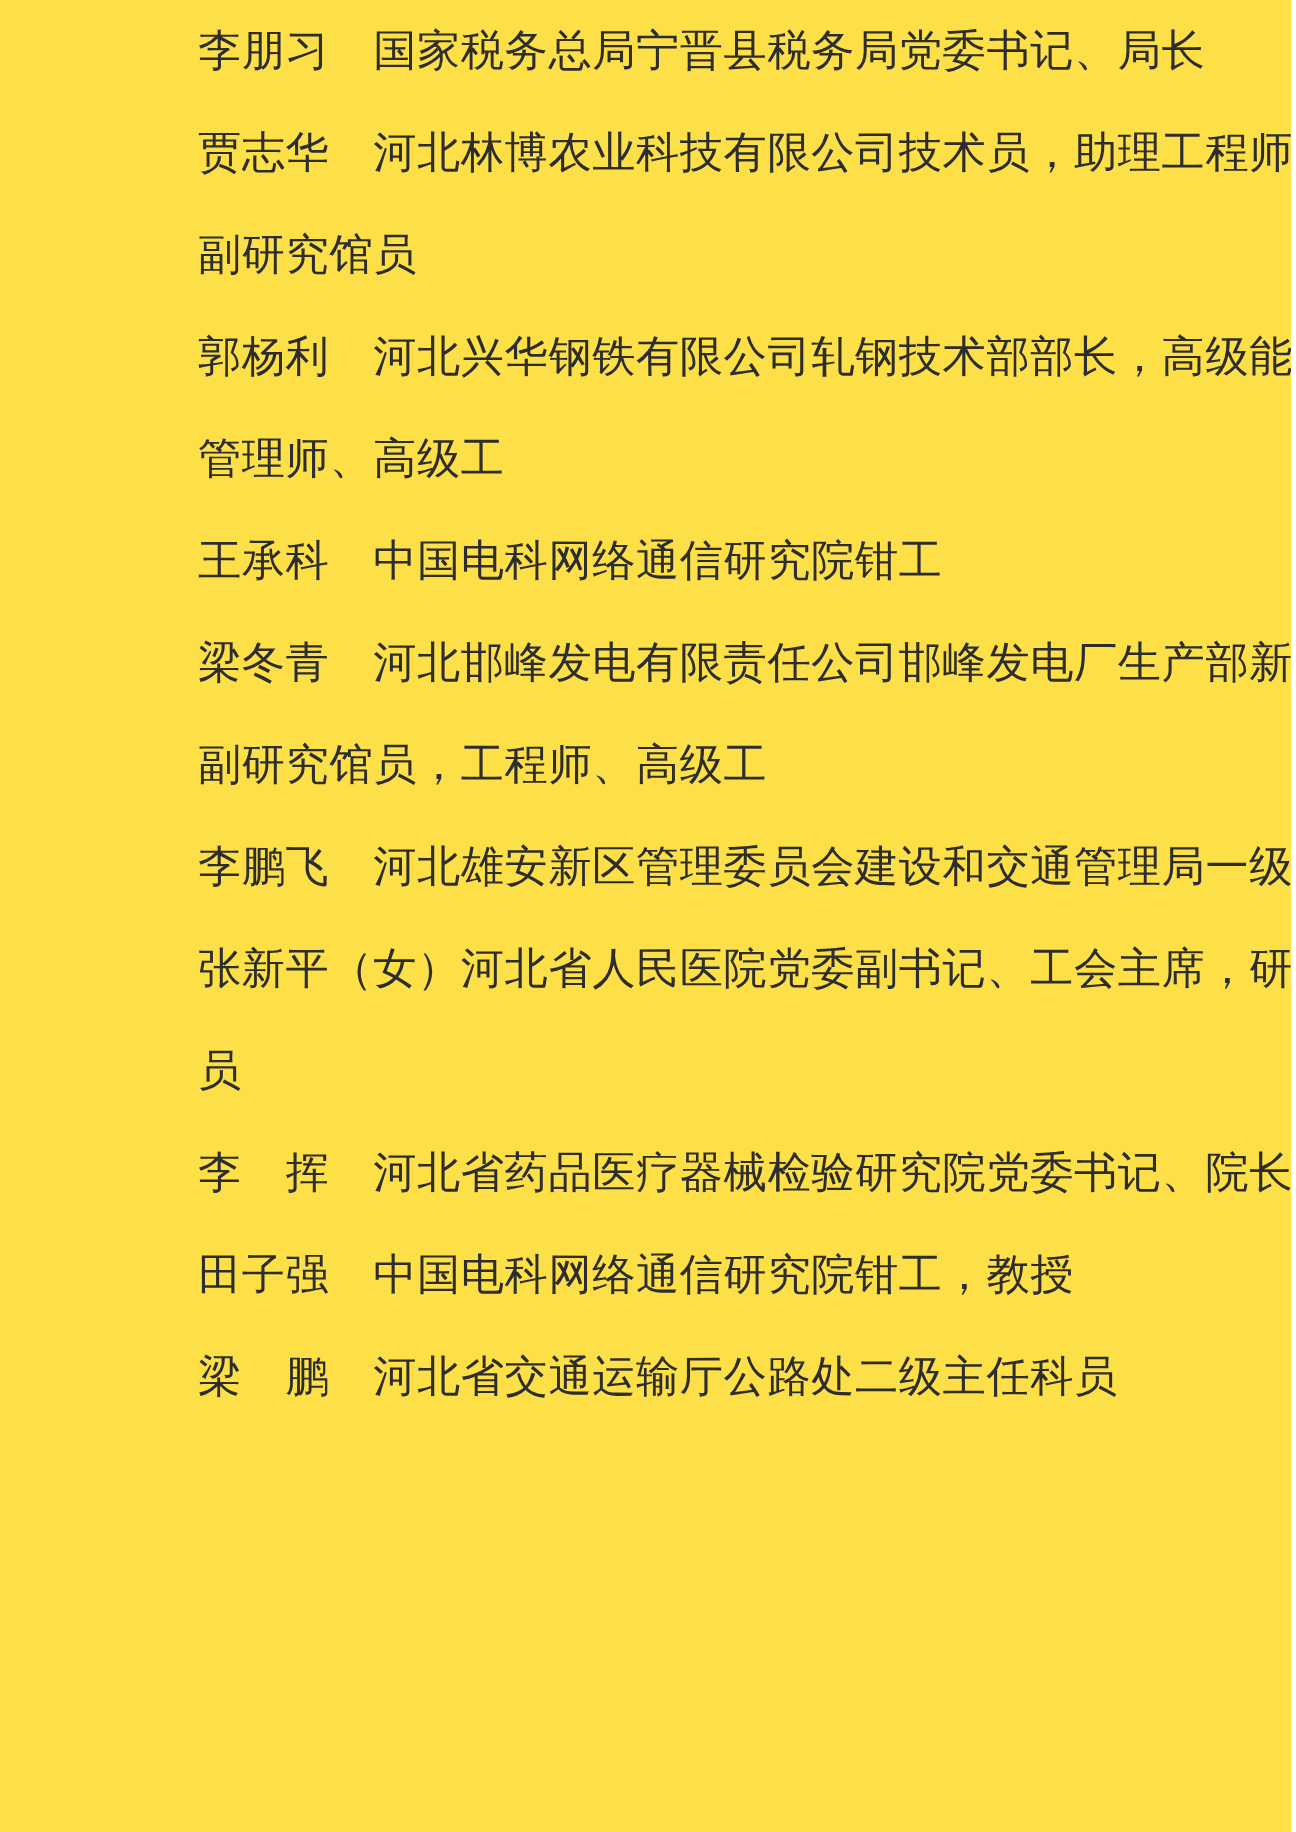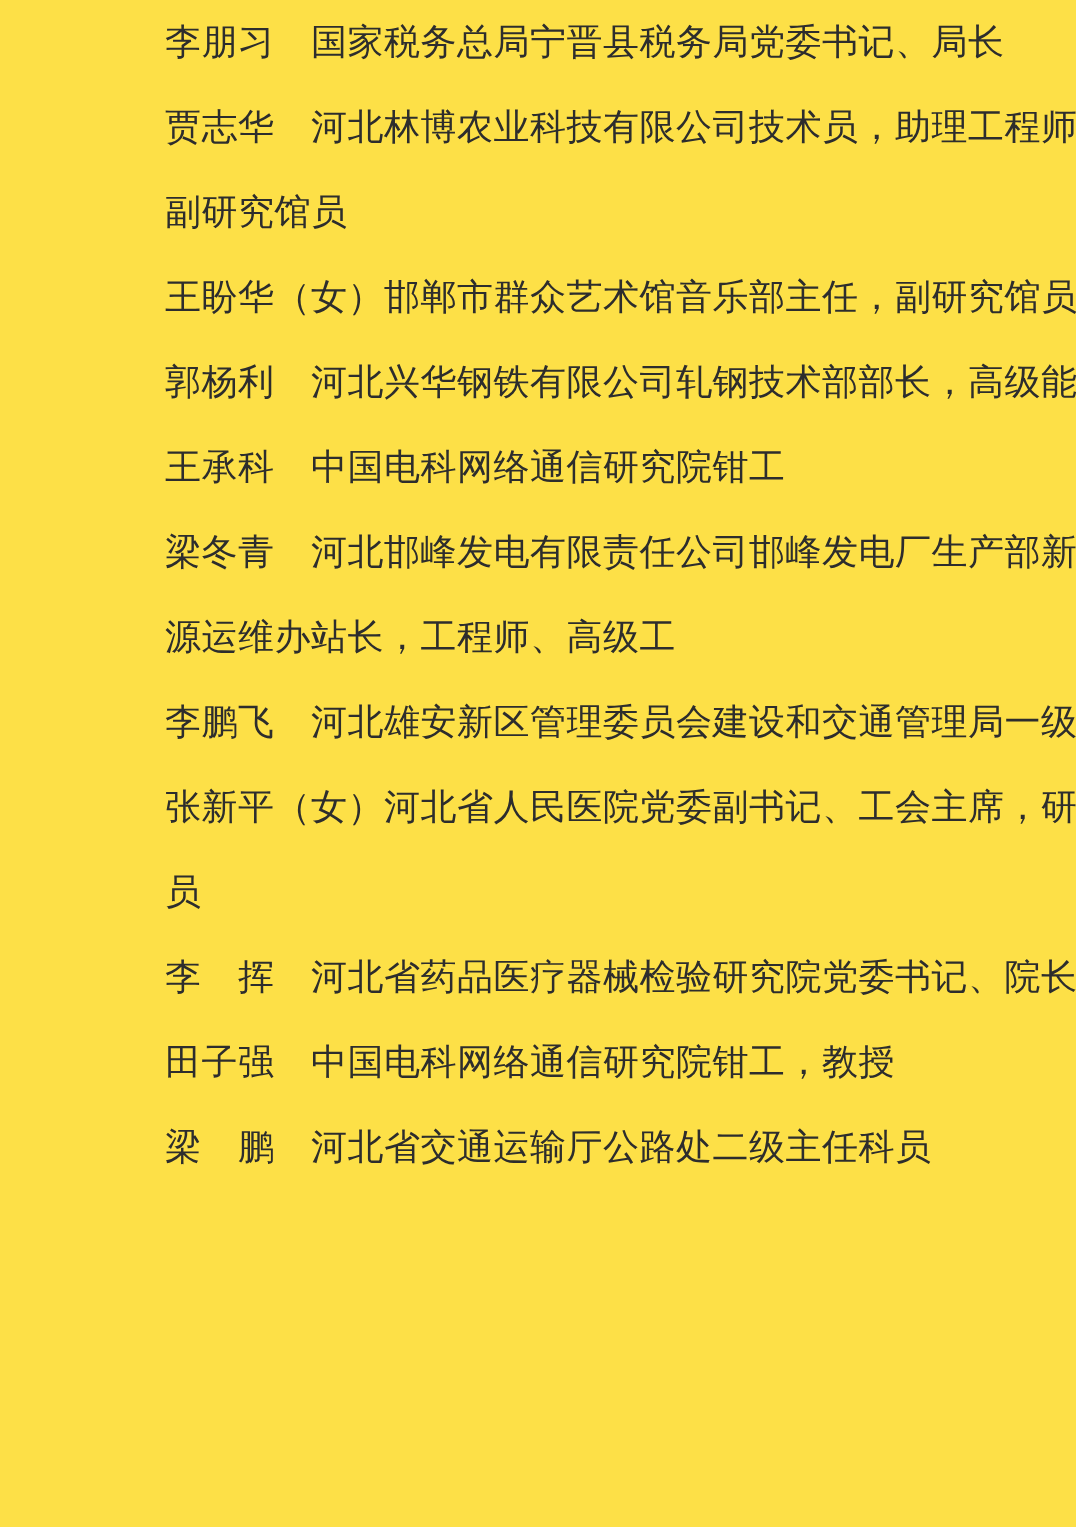--- a/index.html
+++ b/index.html
@@ -33,25 +33,25 @@
   }
 </style>
 </head>
 <body>
 
 <div class="page">
   <div class="doc">
     <div class="doc-line">李朋习　国家税务总局宁晋县税务局党委书记、局长</div>
     <div class="doc-line">贾志华　河北林博农业科技有限公司技术员，助理工程师、</div>
     <div class="doc-line">副研究馆员</div>
-    <div class="doc-line">王盼华（女）邯郸市群众艺术馆音乐部主任，副研究馆员</div>
     <div class="doc-line">郭杨利　河北兴华钢铁有限公司轧钢技术部部长，高级能源</div>
+    <div class="doc-line">管理师、高级工</div>
     <div class="doc-line">王承科　中国电科网络通信研究院钳工</div>
     <div class="doc-line">梁冬青　河北邯峰发电有限责任公司邯峰发电厂生产部新能</div>
-    <div class="doc-line">源运维办站长，工程师、高级工</div>
+    <div class="doc-line">副研究馆员，工程师、高级工</div>
     <div class="doc-line">李鹏飞　河北雄安新区管理委员会建设和交通管理局一级业</div>
     <div class="doc-line">张新平（女）河北省人民医院党委副书记、工会主席，研究</div>
     <div class="doc-line">员</div>
     <div class="doc-line">李　挥　河北省药品医疗器械检验研究院党委书记、院长，研</div>
     <div class="doc-line">田子强　中国电科网络通信研究院钳工，教授</div>
     <div class="doc-line">梁　鹏　河北省交通运输厅公路处二级主任科员</div>
   </div>
 </div>
 
 </body></html>

